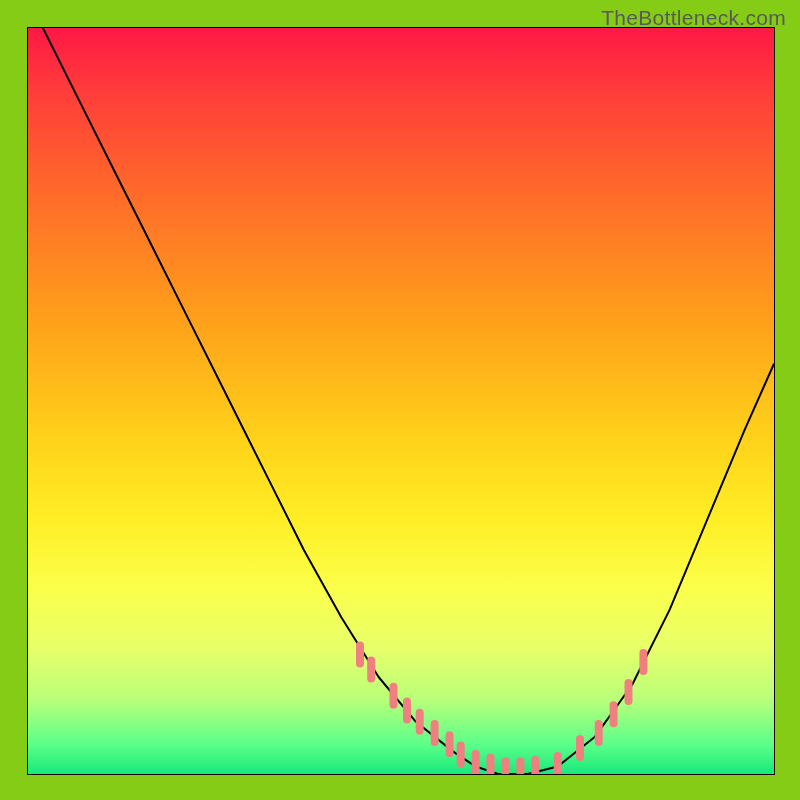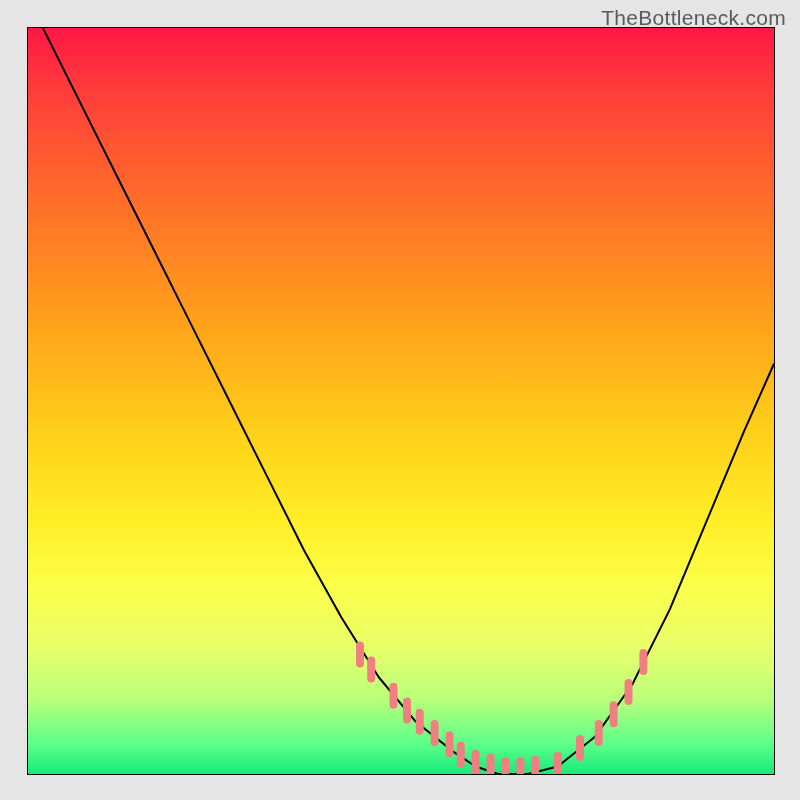--- a/index.html
+++ b/index.html
@@ -11,21 +11,21 @@
     overflow: hidden;
     position: relative;
     font-family: Arial, sans-serif;
   }
   .outer {
     position: absolute;
     top: 0;
     left: 0;
     width: 800px;
     height: 800px;
-    background: #e5e5e5;
+    background: #84cc16;
   }
   .plot-area {
     position: absolute;
     left: 27px;
     top: 27px;
     width: 746px;
     height: 746px;
     background: linear-gradient(to bottom,
       #ff1844 0%,
       #ff3b3b 8%,

